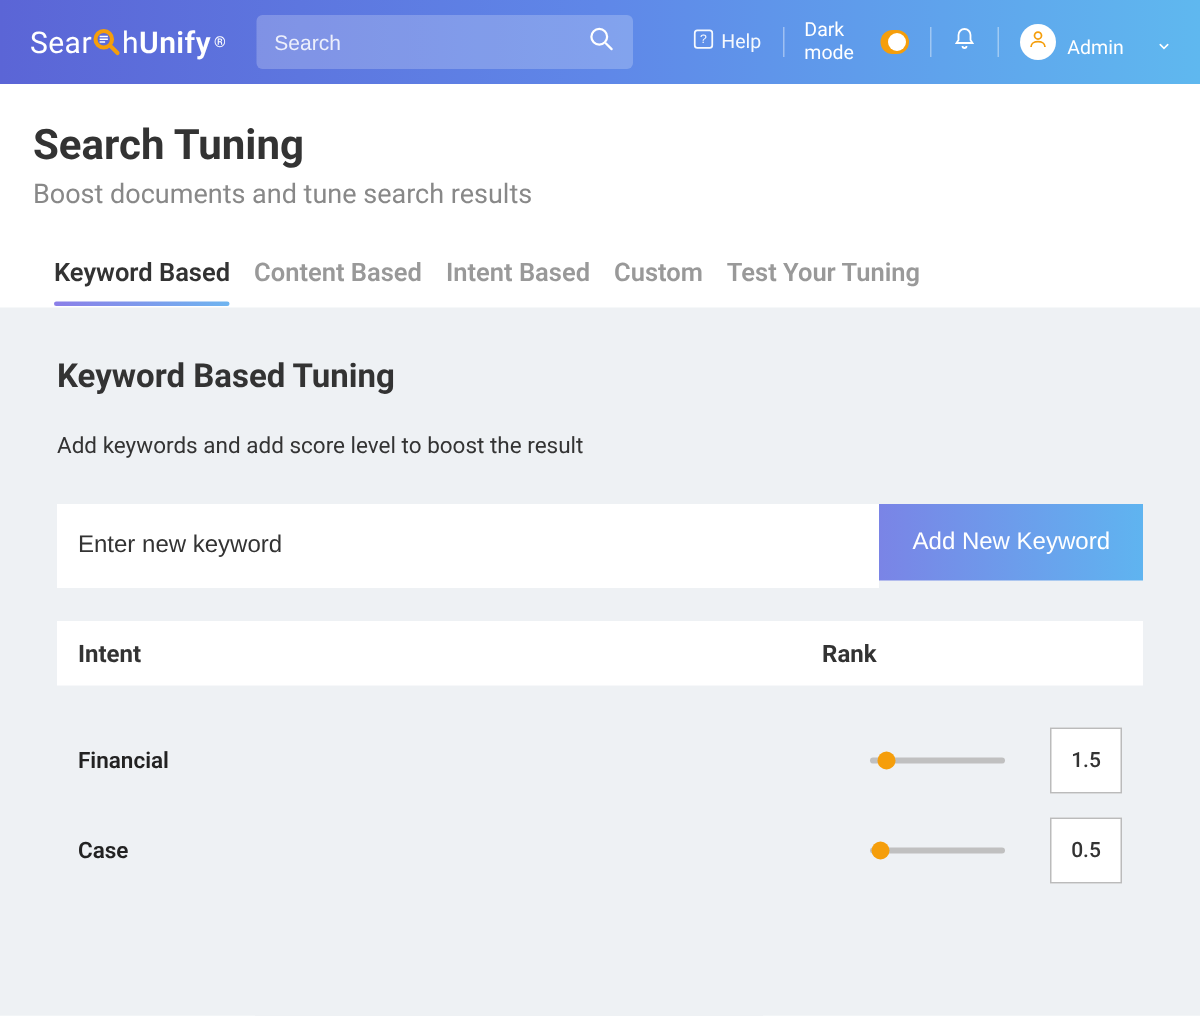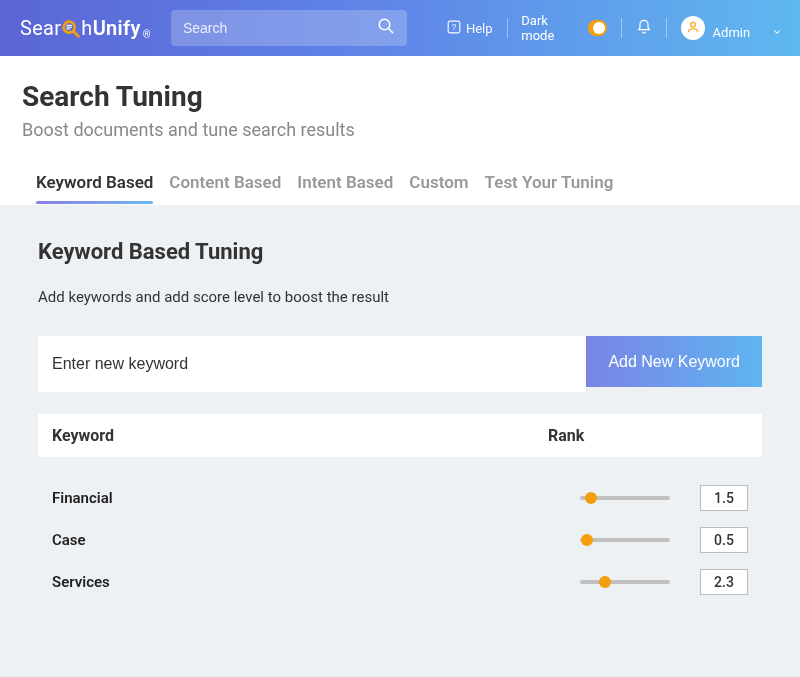--- a/index.html
+++ b/index.html
@@ -13,21 +13,21 @@
       height: 56px;
       background: linear-gradient(90deg, #5b65d6 0%, #5f87e8 50%, #5fb8ef 100%);
       display: flex;
       align-items: center;
       padding: 0 20px;
       gap: 20px;
       color: #fff;
     }
     .logo {
       display: flex;
-      align-items: flex-end;
+      align-items: center;
       font-size: 20px;
       font-weight: 400;
       color: #fff;
       letter-spacing: 0.3px;
     }
     .logo-o {
       display: inline-flex;
       align-items: center;
       justify-content: center;
       margin: 0 -1px;
@@ -38,21 +38,21 @@
       margin-left: 2px;
     }
     .search-box {
       flex: 0 0 230px;
       height: 36px;
       background: rgba(255,255,255,0.22);
       border-radius: 4px;
       display: flex;
       align-items: center;
       padding: 0 12px;
-      gap: 13px;
+      gap: 28px;
     }
     .search-box input {
       flex: 1;
       background: transparent;
       border: none;
       outline: none;
       color: #fff;
       font-size: 14px;
     }
     .search-box input::placeholder { color: rgba(255,255,255,0.85); }
@@ -70,21 +70,21 @@
       opacity: 0.95;
     }
     .divider {
       width: 1px;
       height: 20px;
       background: rgba(255,255,255,0.4);
     }
     .darkmode {
       display: flex;
       align-items: center;
-      gap: 24px;
+      gap: 8px;
     }
     .toggle {
       width: 28px;
       height: 16px;
       border-radius: 8px;
       background: #f59e0b;
       position: relative;
       cursor: pointer;
     }
     .toggle::after {
@@ -228,21 +228,21 @@
       position: absolute;
       width: 12px;
       height: 12px;
       background: #f59e0b;
       border-radius: 50%;
       top: -4px;
       transform: translateX(-50%);
     }
     .rank-box {
       width: 48px;
-      height: 26px;
+      height: 44px;
       border: 1px solid #bbb;
       display: flex;
       align-items: center;
       justify-content: center;
       font-size: 14px;
       font-weight: 500;
       color: #333;
       background: #fff;
     }
   </style>
@@ -332,21 +332,21 @@
 <div class="section">
   <h2 class="section-title">Keyword Based Tuning</h2>
   <p class="section-desc">Add keywords and add score level to boost the result</p>
 
   <div class="add-row">
     <input class="keyword-input" type="text" placeholder="Enter new keyword" style="">
     <button class="add-btn">Add New Keyword</button>
   </div>
 
   <div class="table-header">
-    <div class="col-keyword">Keyword</div>
+    <div class="col-keyword">Intent</div>
     <div class="col-rank">Rank</div>
   </div>
 
   <div id="rows">
       <div class="row">
         <div class="col-keyword">Financial</div>
         <div class="slider-wrap">
           <div class="slider-track">
             <div class="slider-thumb" style="left:12%"></div>
           </div>
@@ -355,23 +355,14 @@
       </div>
       <div class="row">
         <div class="col-keyword">Case</div>
         <div class="slider-wrap">
           <div class="slider-track">
             <div class="slider-thumb" style="left:8%"></div>
           </div>
         </div>
         <div class="rank-box">0.5</div>
       </div>
-      <div class="row">
-        <div class="col-keyword">Services</div>
-        <div class="slider-wrap">
-          <div class="slider-track">
-            <div class="slider-thumb" style="left:28%"></div>
-          </div>
-        </div>
-        <div class="rank-box">2.3</div>
-      </div>
     </div>
 </div>
 
 </body></html>

